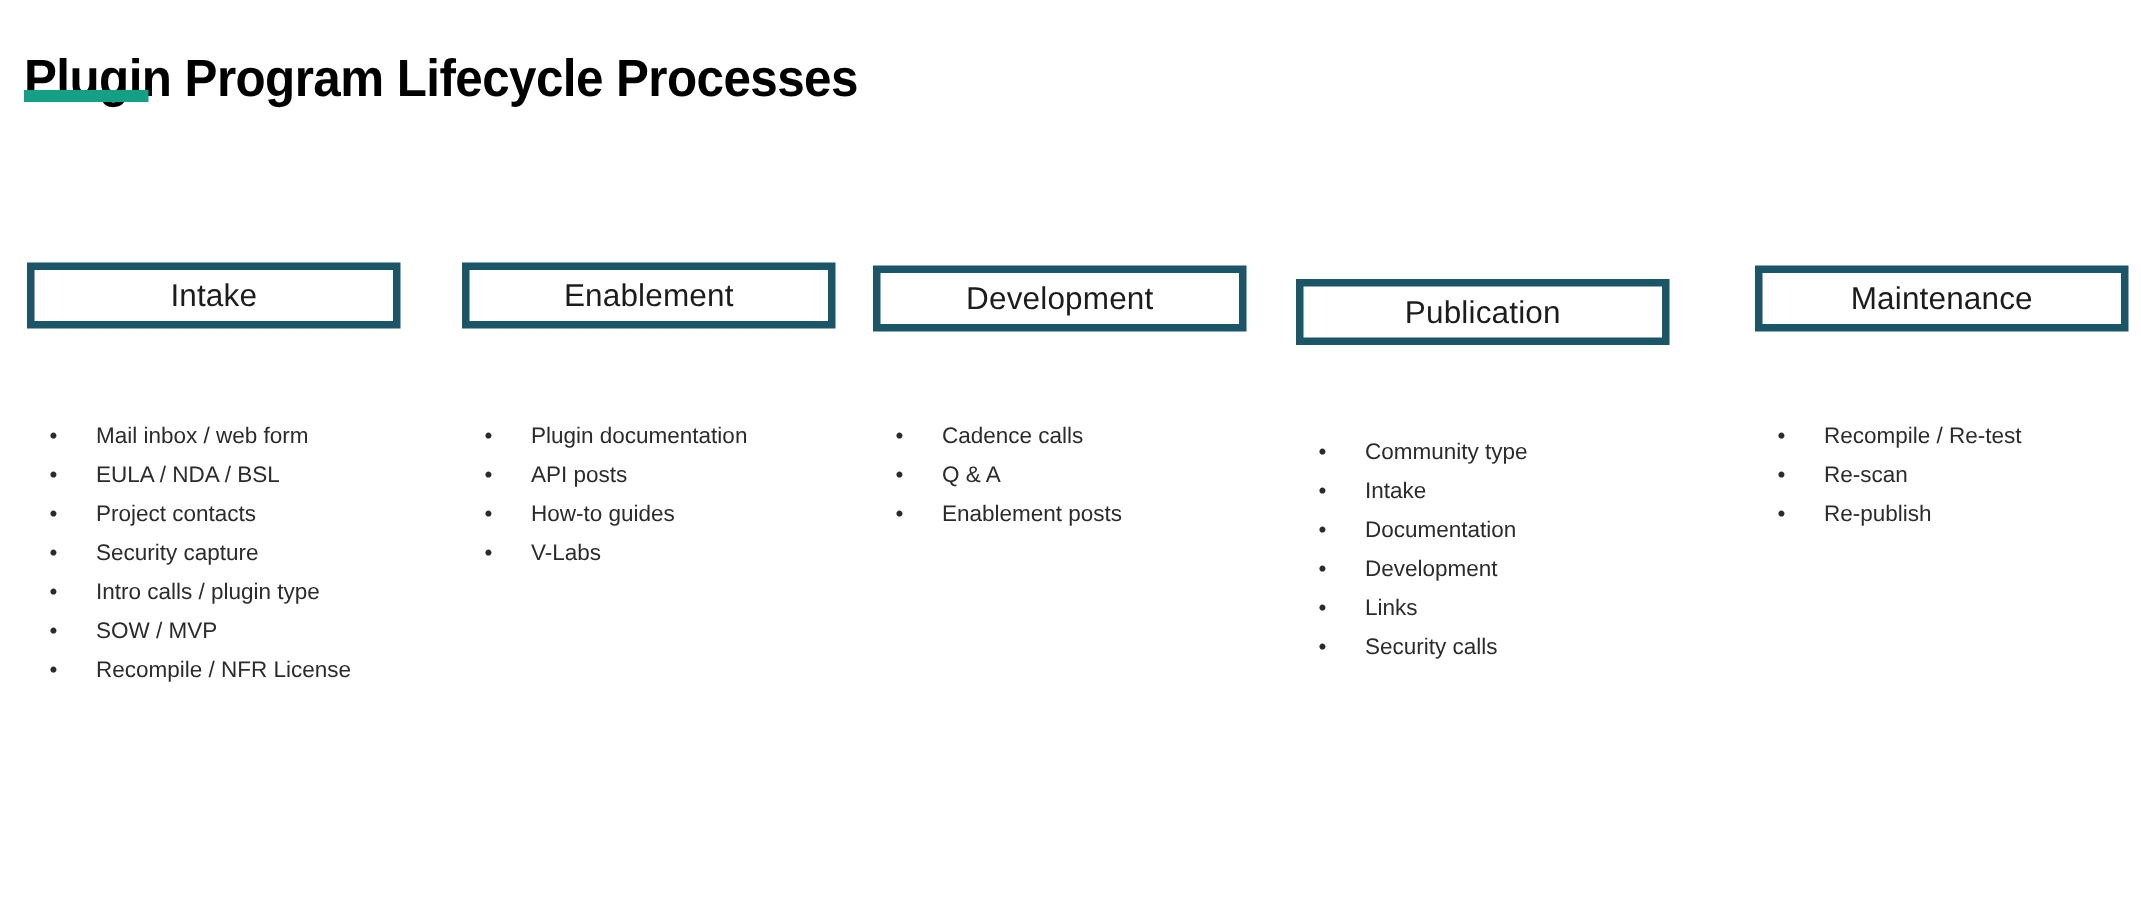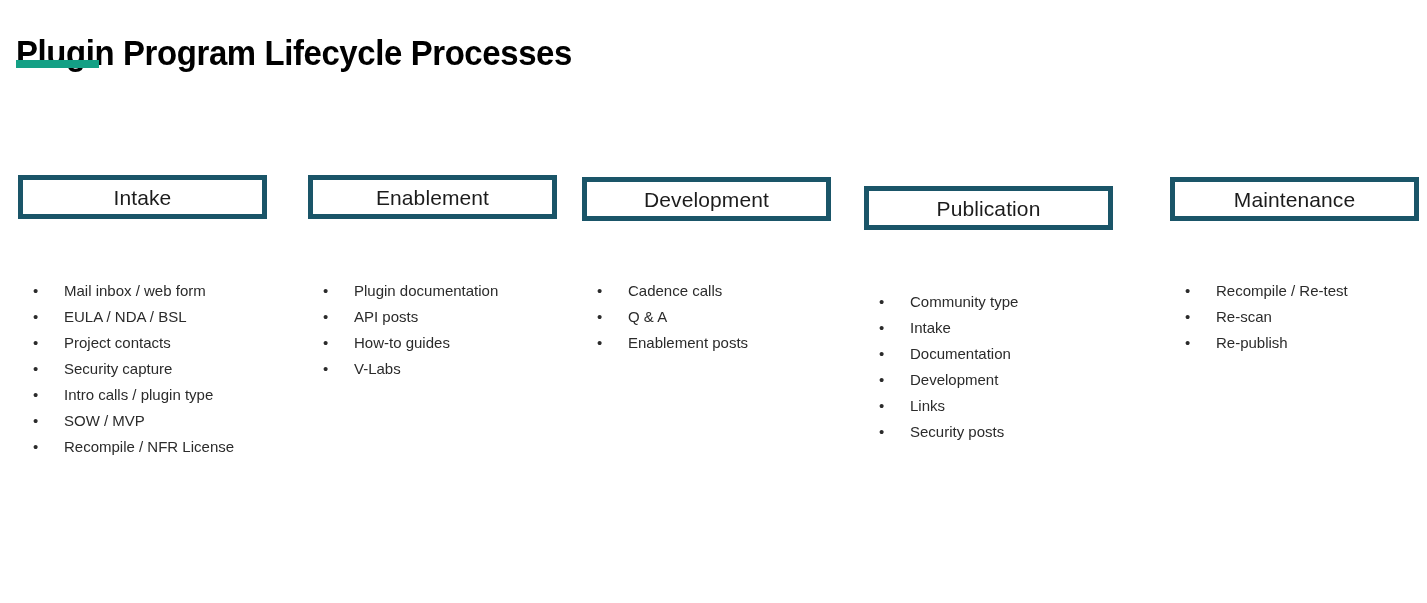--- a/index.html
+++ b/index.html
@@ -149,21 +149,21 @@
     <div class="phase" style="left: 864px; top: 186px;">
       <div class="phase-header">
         <span class="phase-header-label">Publication</span>
       </div>
       <ul class="phase-list" style="top: 103px;">
         <li class="phase-item"><span class="bullet-dot">•</span><span>Community type</span></li>
         <li class="phase-item"><span class="bullet-dot">•</span><span>Intake</span></li>
         <li class="phase-item"><span class="bullet-dot">•</span><span>Documentation</span></li>
         <li class="phase-item"><span class="bullet-dot">•</span><span>Development</span></li>
         <li class="phase-item"><span class="bullet-dot">•</span><span>Links</span></li>
-        <li class="phase-item"><span class="bullet-dot">•</span><span>Security posts</span></li>
+        <li class="phase-item"><span class="bullet-dot">•</span><span>Security calls</span></li>
       </ul>
     </div>
     <div class="phase" style="left: 1170px; top: 177px; border-radius: 17px;">
       <div class="phase-header">
         <span class="phase-header-label">Maintenance</span>
       </div>
       <ul class="phase-list" style="top: 101px;">
         <li class="phase-item"><span class="bullet-dot">•</span><span>Recompile / Re-test</span></li>
         <li class="phase-item"><span class="bullet-dot">•</span><span>Re-scan</span></li>
         <li class="phase-item"><span class="bullet-dot">•</span><span>Re-publish</span></li>

